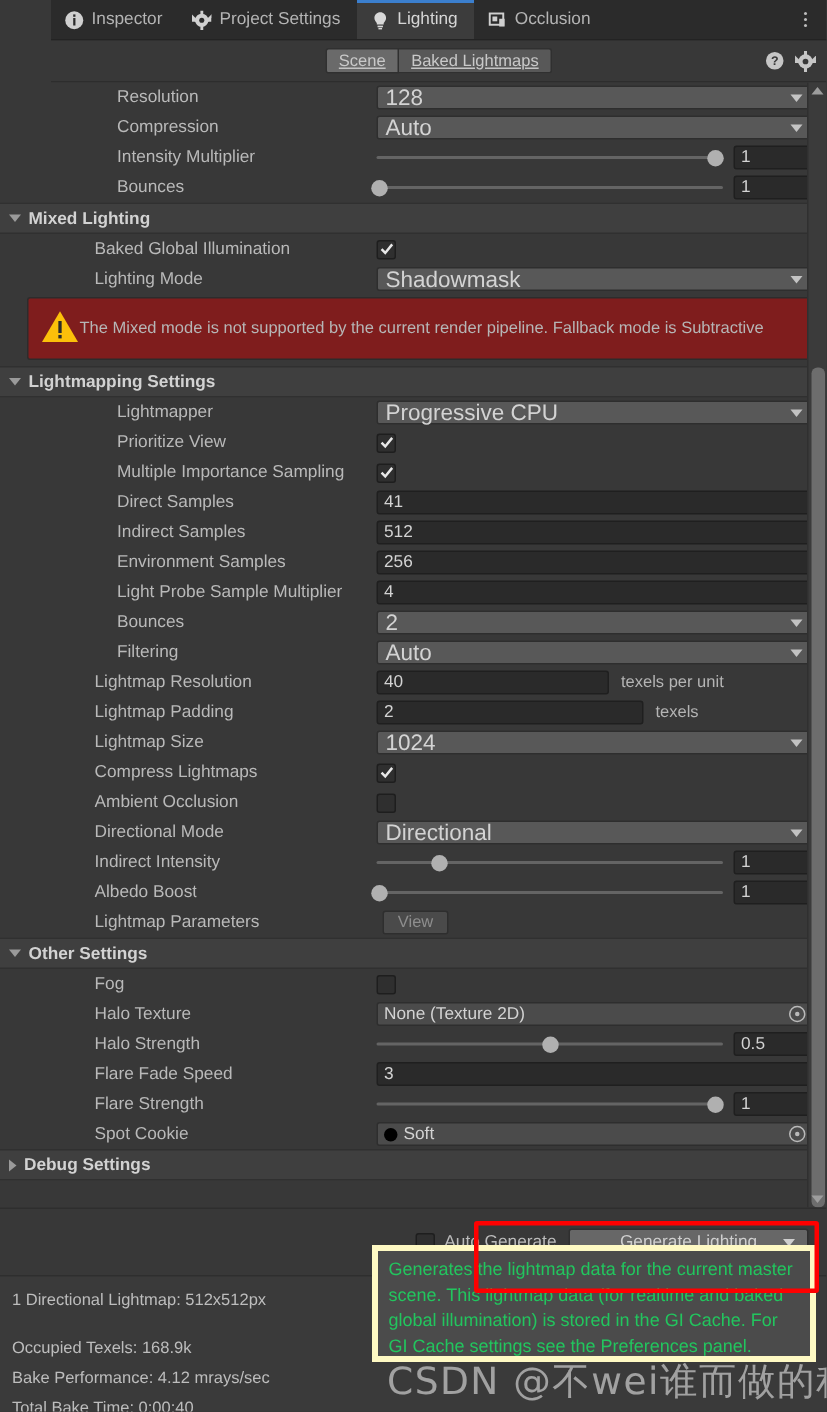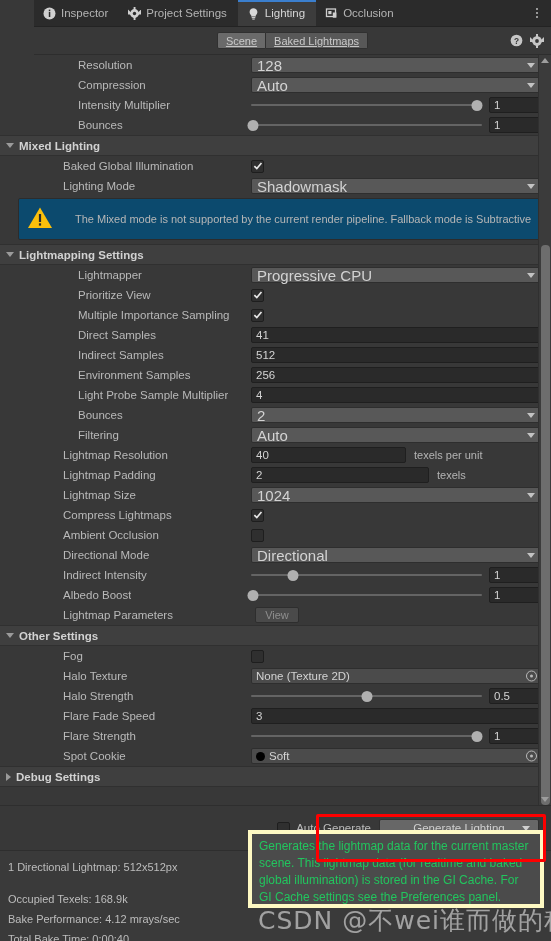--- a/index.html
+++ b/index.html
@@ -159,22 +159,22 @@
   .numbox {
     flex: 0 0 52px; margin-left: 7px; height: 16px; background: #2a2a2a;
     border: 1px solid #1f1f1f; border-radius: 2px;
     display: flex; align-items: center; padding: 0 4px;
     color: #d3d3d3; font-size: 11.5px;
   }
 
   
   .helpbox {
     margin: 2px 10px 4px 18px; min-height: 42px;
-    background: #0c4a6e; border: 1px solid #2c2c2c; border-radius: 2px;
-    display: flex; align-items: center; gap: 22px; padding: 4px 8px;
+    background: #7f1d1d; border: 1px solid #2c2c2c; border-radius: 2px;
+    display: flex; align-items: center; gap: 0; padding: 4px 8px;
   }
   .helpbox .txt { color: #b6b6b6; font-size: 11px; line-height: 13px; }
 
   .viewbtn {
     flex: 0 0 44px; margin-left: 4px; height: 16px;
     background: #4a4a4a; border: 1px solid #2e2e2e; border-radius: 2px;
     display:flex;align-items:center;justify-content:center;
     color:#8e8e8e; font-size: 11px;
   }
 

